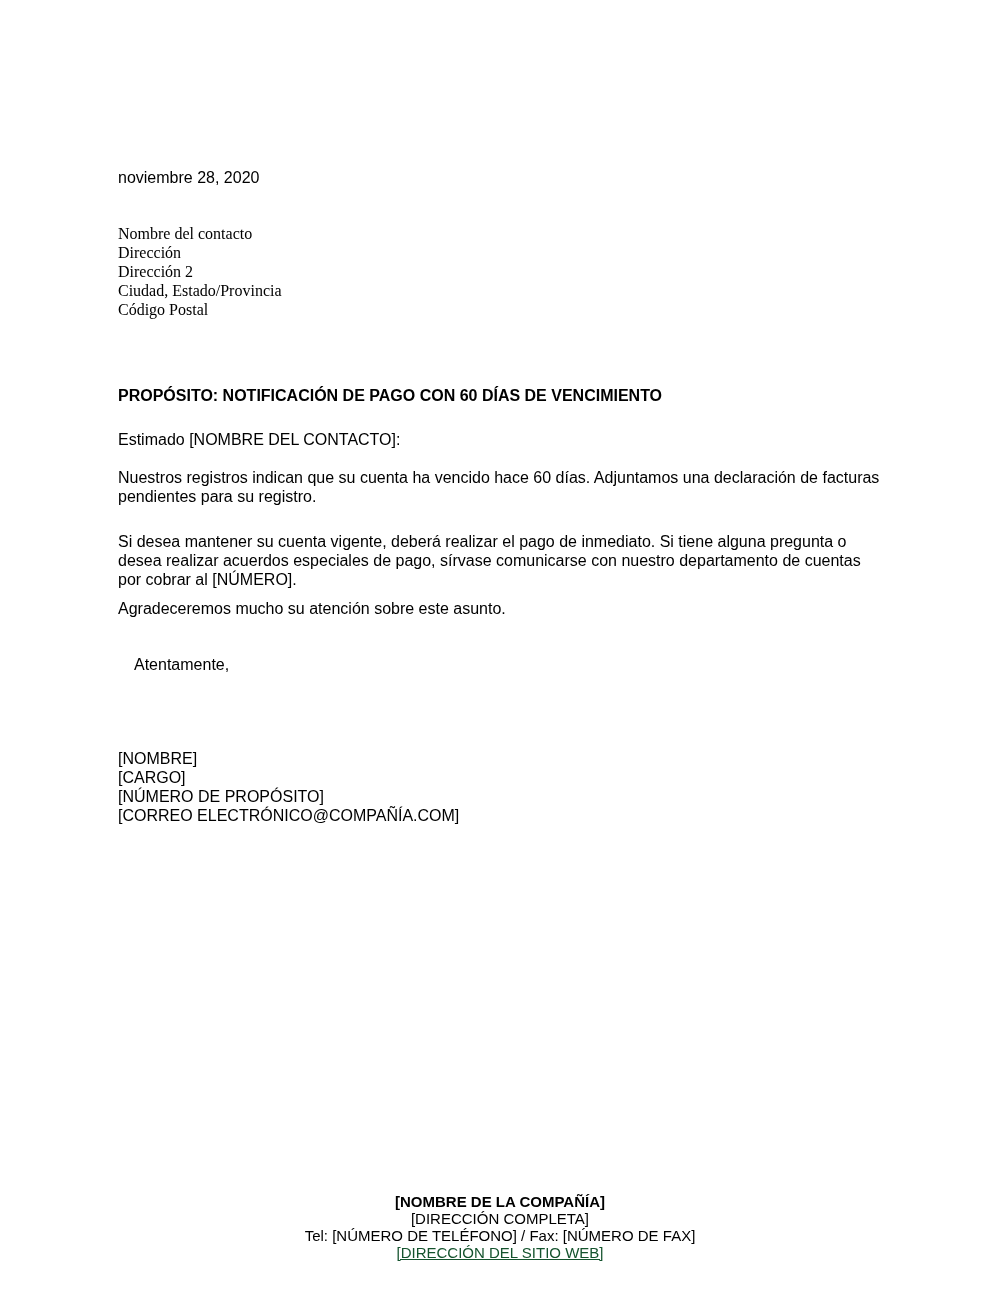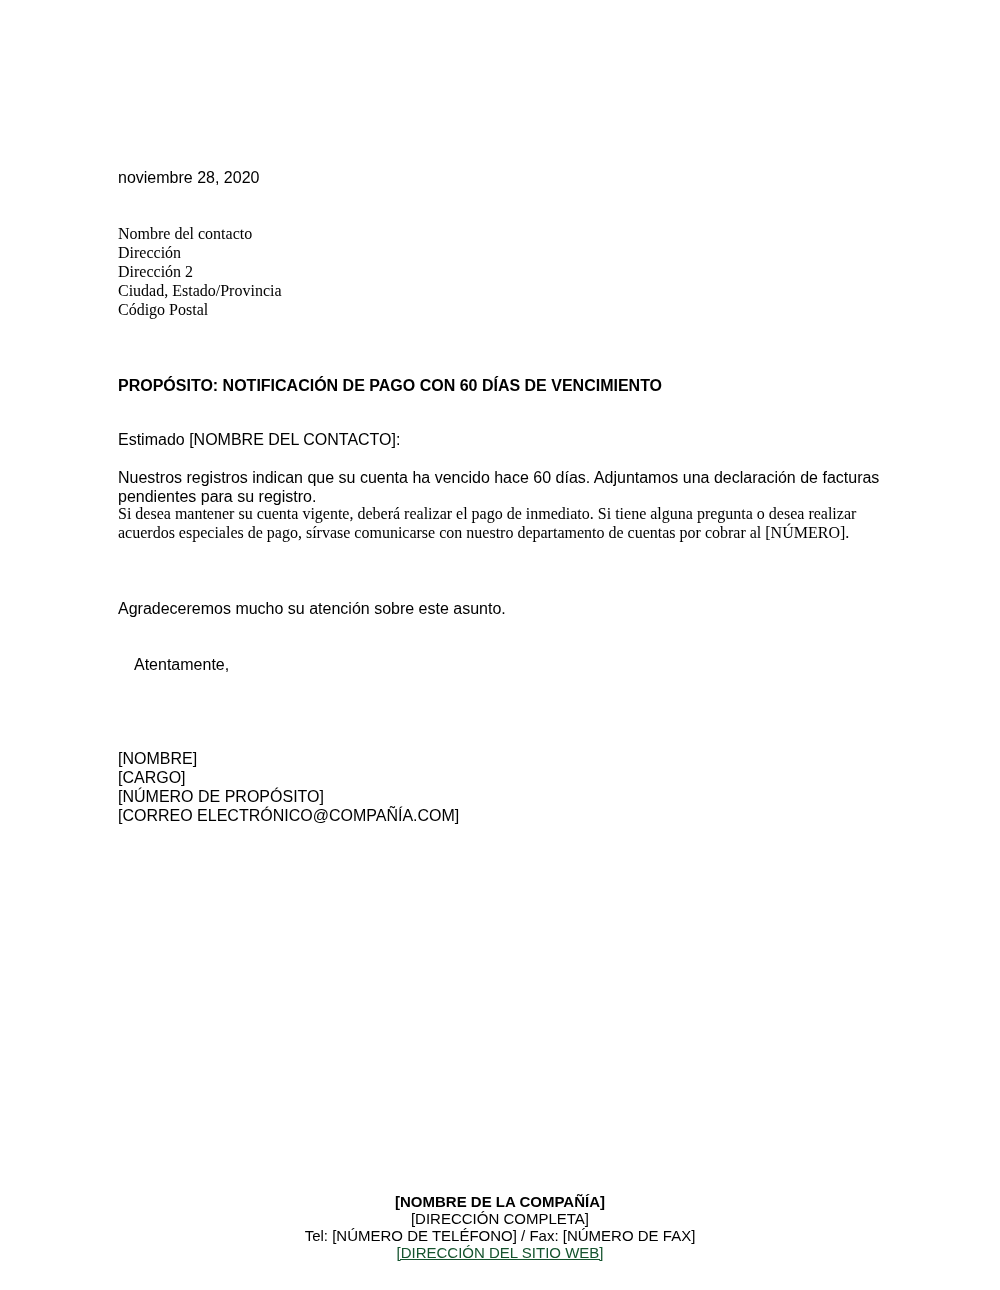--- a/index.html
+++ b/index.html
@@ -26,24 +26,24 @@
     }
     .block {
       position: absolute;
       left: 118px;
       width: 770px;
     }
     .line { display: block; white-space: nowrap; }
     .para { display: block; }
     .date { top: 168px; }
     .address { top: 224px; font-family: Liberation Serif, serif; }
-    .subject { top: 376px; font-weight: bold; }
+    .subject { top: 386px; font-weight: bold; }
     .greeting { top: 430px; }
     .p1 { top: 468px; }
-    .p2 { top: 504px; font-family: Liberation Serif, serif; }
+    .p2 { top: 532px; }
     .p3 { top: 599px; }
     .closing { top: 655px; margin-left: 16px; }
     .signature { top: 749px; }
     .footer {
       position: absolute;
       left: 0;
       width: 1000px;
       top: 1163px;
       text-align: center;
       font-size: 15px;

